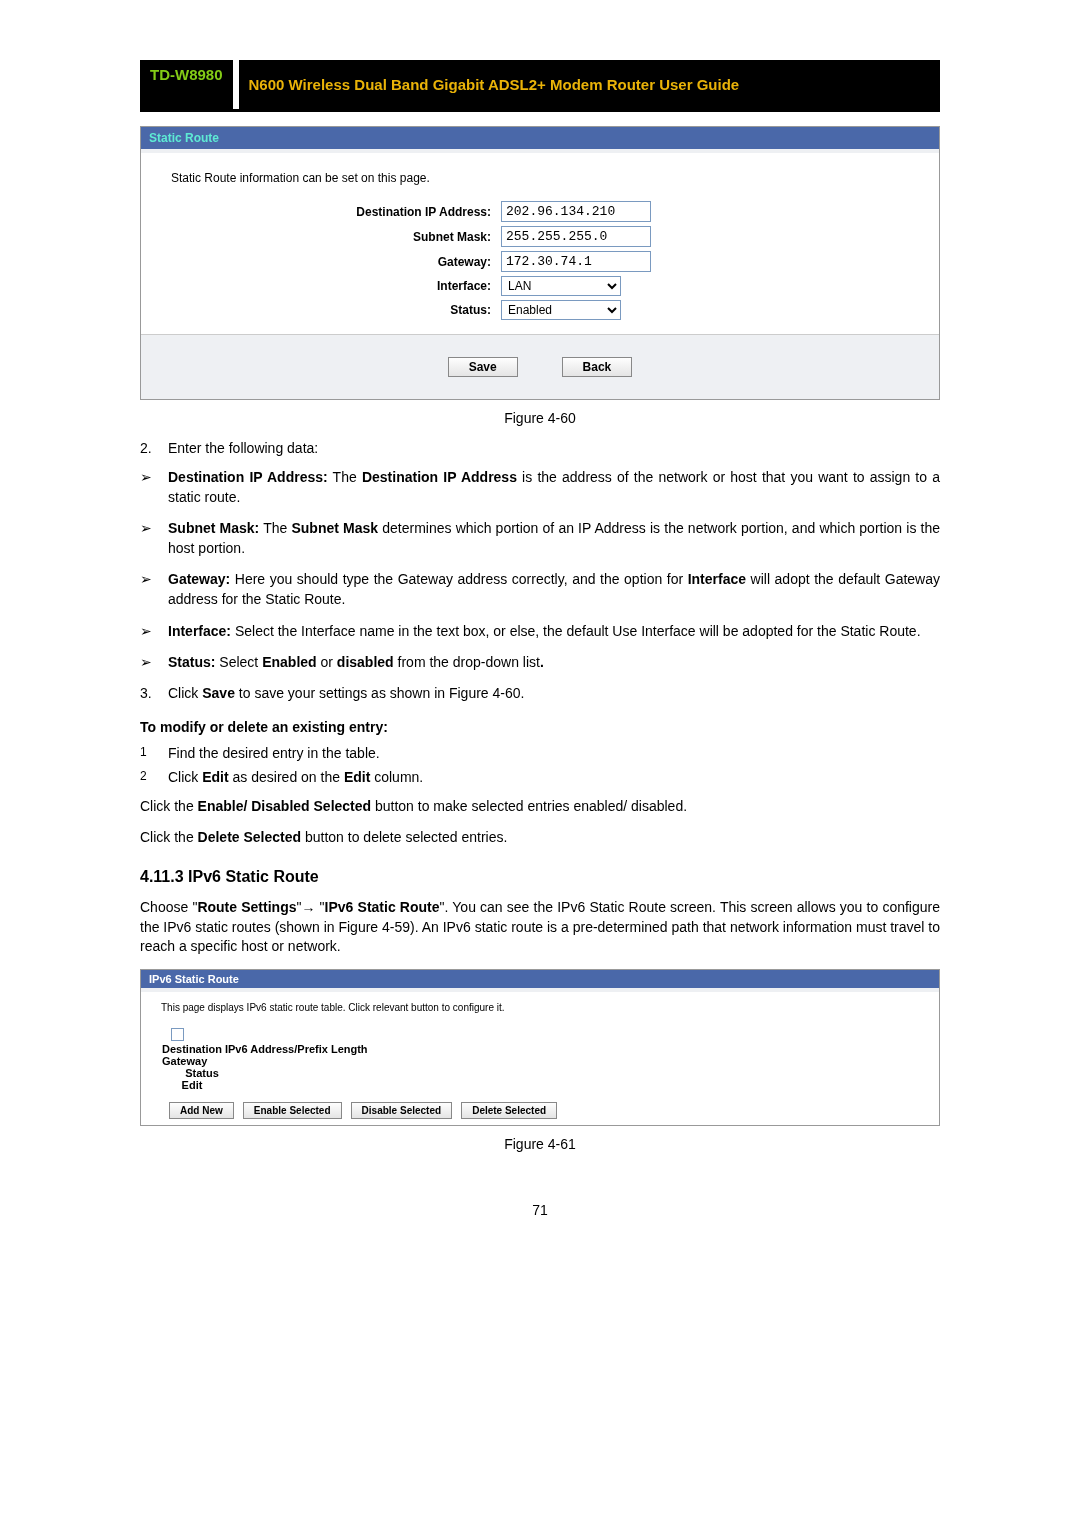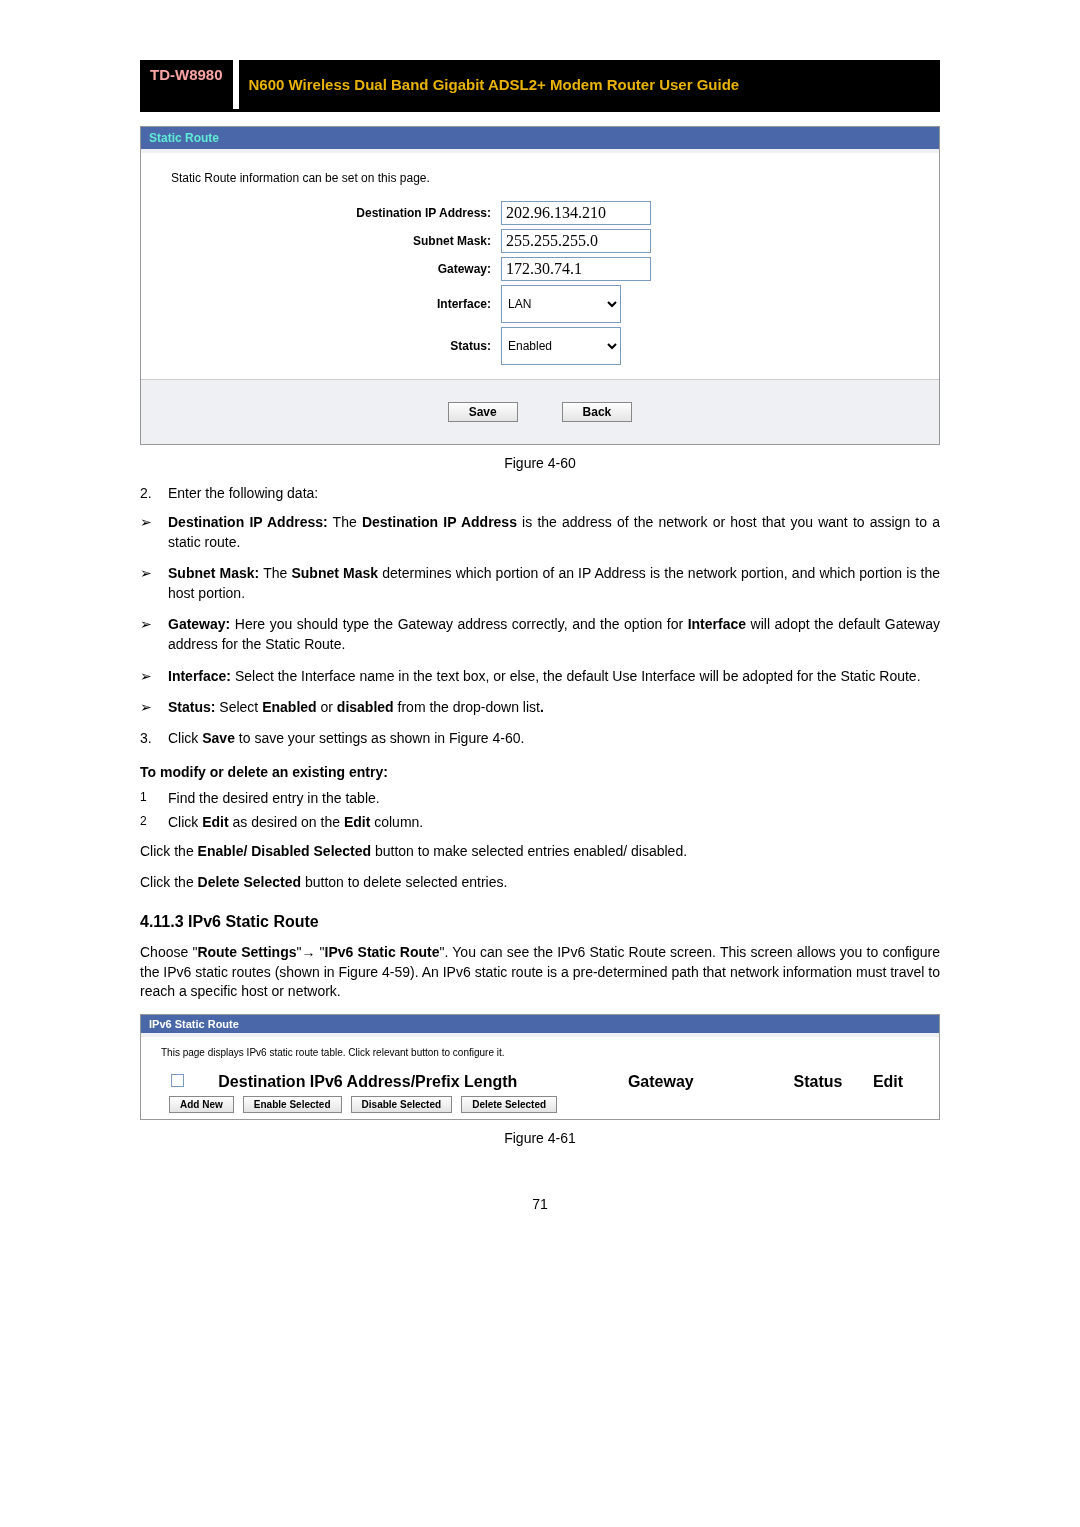--- a/index.html
+++ b/index.html
@@ -17,21 +17,21 @@
   .header-bar {
     border-bottom: 3px solid #000;
     margin-bottom: 14px;
   }
   .header-inner {
     display: flex;
     align-items: stretch;
   }
   .model-box {
     background: #000;
-    color: #fca5a5;
+    color: #84cc16;
     font-weight: bold;
     padding: 6px 10px;
     font-size: 15px;
   }
   .header-title {
     background: #000;
     color: #eab308;
     font-weight: bold;
     padding: 16px 10px;
     font-size: 15px;
@@ -65,32 +65,32 @@
     margin: 4px 0;
   }
   .form-label {
     width: 320px;
     text-align: right;
     font-weight: bold;
     padding-right: 10px;
     font-size: 12px;
   }
   .form-input {
-    font-family: Liberation Serif, serif;
-    font-size: 16px;
+    font-family: Liberation Mono, monospace;
+    font-size: 13px;
     border: 1px solid #7a9ac0;
     padding: 2px 4px;
     width: 140px;
     background: #fff;
   }
   .form-select {
     font-size: 12px;
     border: 1px solid #7a9ac0;
     width: 120px;
-    padding: 10px 2px;
+    padding: 1px 2px;
     background: #fff;
   }
   .panel-buttons {
     background: #eef0f3;
     text-align: center;
     padding: 22px 0;
     border-top: 1px solid #ccc;
   }
   .btn {
     font-size: 12px;
@@ -168,32 +168,34 @@
   }
   .ipv6-body {
     padding: 10px 20px 6px 20px;
   }
   .ipv6-desc {
     font-size: 10px;
     margin-bottom: 10px;
   }
   .ipv6-row {
     display: flex;
-    align-items: flex-end;
+    align-items: flex-start;
     border: 1px solid transparent;
     padding: 4px 0;
     font-weight: bold;
-    font-size: 16px;
+    font-size: 11px;
+    flex-direction: column;
   }
   .ipv6-row .c1 { width: 30px; text-align: center; }
   .ipv6-row .c2 { flex: 1.5; text-align: center; }
   .ipv6-row .c3 { flex: 1; text-align: center; }
   .ipv6-row .c4 { width: 80px; text-align: center; }
   .ipv6-row .c5 { width: 60px; text-align: center; }
   .ipv6-btns {
+    margin-top: 6px;
     padding-left: 8px;
   }
   .sbtn {
     font-size: 10px;
     font-weight: bold;
     padding: 2px 10px;
     margin-right: 6px;
     border: 1px solid #888;
     background: linear-gradient(#fefefe,#e4e4e4);
     cursor: pointer;

